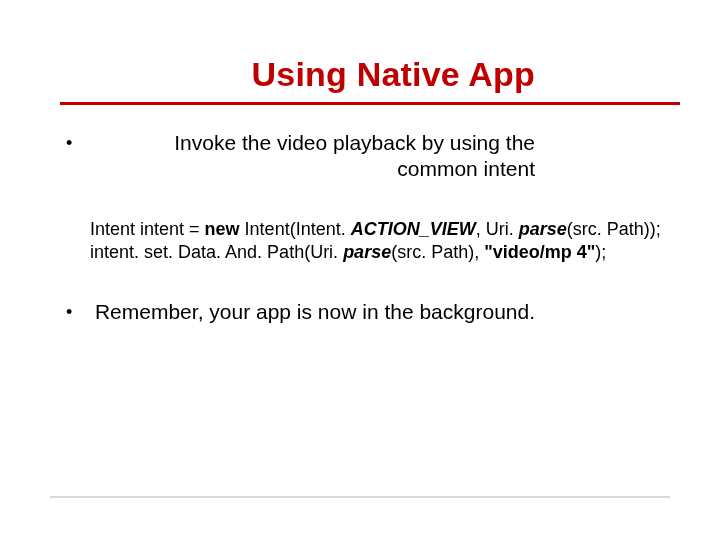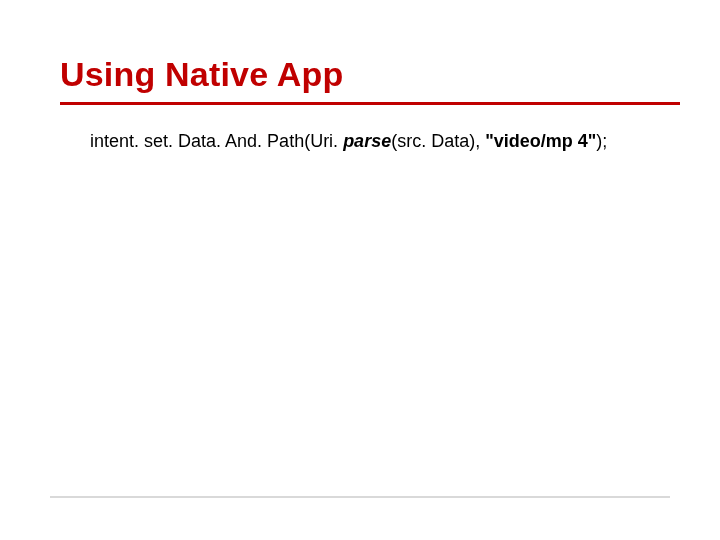--- a/index.html
+++ b/index.html
@@ -10,20 +10,21 @@
     background: #ffffff;
     font-family: Arial, Helvetica, sans-serif;
     color: #000;
   }
   .slide {
     box-sizing: border-box;
     width: 585px;
     height: 540px;
     padding: 55px 50px 0 60px;
     position: relative;
+    text-align: right;
   }
   .title {
     color: #c00000;
     font-size: 34px;
     font-weight: 700;
     margin: 0 0 8px 0;
     letter-spacing: 0.2px;
   }
   .rule {
     border: none;
@@ -71,22 +72,31 @@
   }
 </style>
 </head>
 <body>
 
 <div class="slide">
 
   <h1 class="title">Using Native App</h1>
   <hr class="rule">
 
+  <ul class="bullets">
+    <li>Invoke the video playback by using the common intent</li>
+  </ul>
 
   <div class="code-block">
     <div class="line">
-      <span>intent. set. Data. And. Path(Uri. </span><span class="ital">parse</span><span>(src. Data), </span><span class="str">"video/mp 4"</span><span>);</span>
+      <span>Intent intent = </span><span class="kw">new </span><span>Intent(Intent. </span><span class="ital">ACTION_VIEW</span><span>, Uri. </span><span class="ital">parse</span><span>(src. Path));</span>
+    </div>
+    <div class="line">
+      <span>intent. set. Data. And. Path(Uri. </span><span class="ital">parse</span><span>(src. Path), </span><span class="str">"video/mp 4"</span><span>);</span>
     </div>
   </div>
 
+  <ul class="bullets">
+    <li>Remember, your app is now in the background.</li>
+  </ul>
 
   <div class="footer-line"></div>
 </div>
 
 </body></html>

